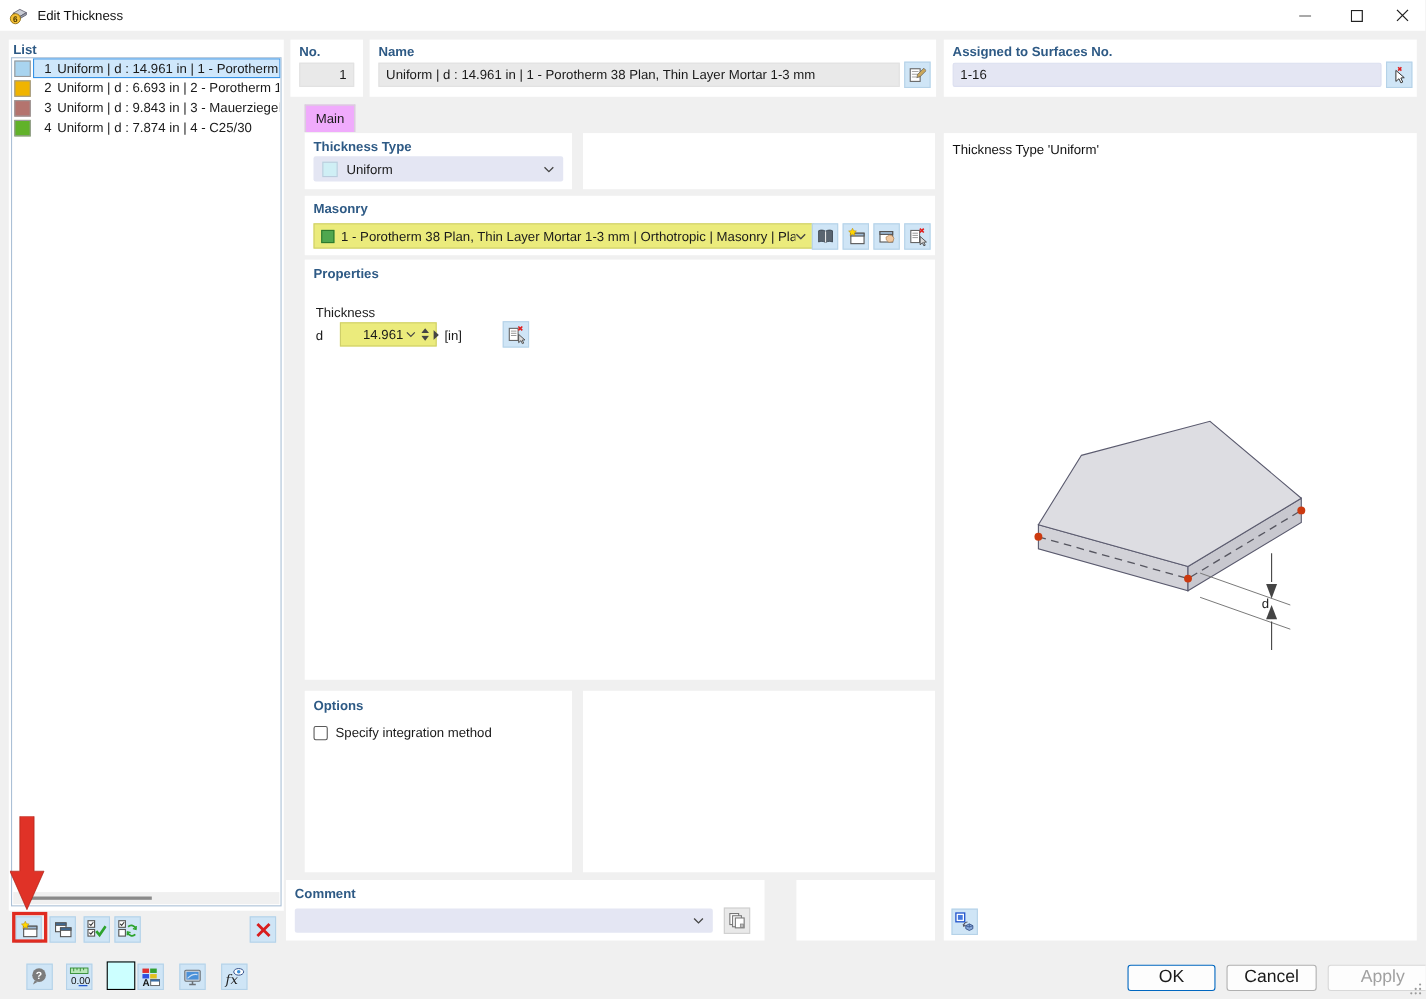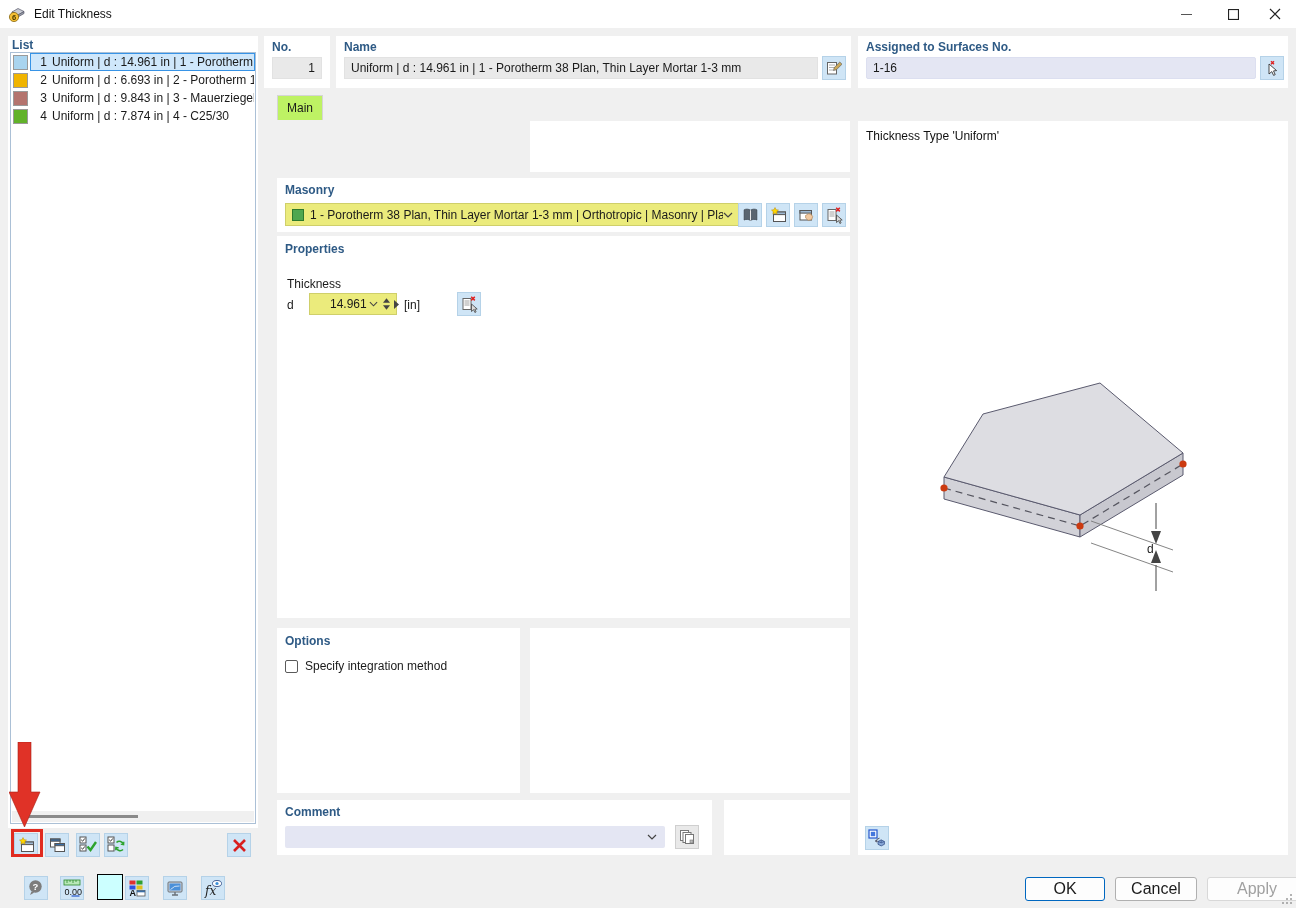--- a/index.html
+++ b/index.html
@@ -32,21 +32,21 @@
   .gbtn { position:absolute; width:24px; height:24px; background:#e9e9e9; border:1px solid #cfcfcf; display:flex; align-items:center; justify-content:center; }
 
   
   .field-gray { background:#e9e9e9; border:1px solid #e2e2e2; height:22px; display:flex; align-items:center; padding:0 6px; }
   .field-lav  { background:#e4e6f3; border:1px solid #dcdff0; height:22px; display:flex; align-items:center; padding:0 6px; border-radius:2px; }
   .combo-lav  { background:#e4e6f3; height:23px; display:flex; align-items:center; padding:0 8px; border-radius:2px; }
   .combo-yel  { background:#ebeb7c; border:1px solid #cfcf6a; height:23px; display:flex; align-items:center; padding:0 6px; }
   .chev { margin-left:auto; display:flex; align-items:center; }
 
   
-  .tab { position:absolute; left:277px; top:95px; width:46px; height:25px; background:#bef264; border:1px solid #d5d5d5; border-bottom:none; display:flex; align-items:center; justify-content:center; }
+  .tab { position:absolute; left:277px; top:95px; width:46px; height:25px; background:#f0abfc; border:1px solid #d5d5d5; border-bottom:none; display:flex; align-items:center; justify-content:center; }
 
   
   .cb { width:13px; height:13px; border:1px solid #5a5a5a; background:#fff; border-radius:2px; }
 
   
   .btn { position:absolute; top:877px; height:24px; background:#fdfdfd; border:1px solid #b0b0b0; border-radius:3px; display:flex; align-items:center; justify-content:center; font-size:16px; }
   .btn.primary { border:1px solid #0067c0; }
   .btn.disabled { border:1px solid #d8d8d8; color:#a0a0a0; }
 
   
@@ -244,20 +244,32 @@
         <path d="M7 1.2 l3 3 M10 1.2 l-3 3" stroke="#e02020" stroke-width="1.4"></path>
         <path d="M5 4 L5 14 L7.8 11.6 L9.6 15.4 L11.2 14.6 L9.5 10.9 L12.6 10.6 Z" fill="#fff" stroke="#333" stroke-width="0.9"></path>
       </svg>
     </div>
   </div>
 
   <div class="tab">
     <span>Main</span>
   </div>
 
+  <div class="panel" style="left:277px; top:121px; width:243px; height:51px;">
+    <span class="hdr" style="position:absolute; left:8px; top:5px;">Thickness Type</span>
+    <div class="combo-lav" style="position:absolute; left:8px; top:21px; width:227px;">
+      <span style="width:14px; height:14px; background:#cfeff5; border:1px solid #bcd; margin-right:8px;"></span>
+      <span>Uniform</span>
+      <span class="chev">
+        <svg width="10" height="6" viewBox="0 0 10 6">
+            <path d="M1 1 L5 5 L9 1" fill="none" stroke="#444" stroke-width="1.2"></path>
+          </svg>
+      </span>
+    </div>
+  </div>
   <div class="panel" style="left:530px; top:121px; width:320px; height:51px;"></div>
 
   <div class="panel" style="left:277px; top:178px; width:573px; height:54px;">
     <span class="hdr" style="position:absolute; left:8px; top:5px;">Masonry</span>
     <div class="combo-yel" style="position:absolute; left:8px; top:25px; width:455px;">
       <span style="width:12px; height:12px; background:#4fa74f; border:1px solid #2d7a2d; margin-right:6px; flex:0 0 12px;"></span>
       <span style="white-space:nowrap; overflow:hidden;">1 - Porotherm 38 Plan, Thin Layer Mortar 1-3 mm | Orthotropic | Masonry | Plast...</span>
       <span class="chev">
         <svg width="10" height="6" viewBox="0 0 10 6">
             <path d="M1 1 L5 5 L9 1" fill="none" stroke="#444" stroke-width="1.2"></path>
@@ -332,21 +344,21 @@
 
   <div class="panel" style="left:277px; top:628px; width:243px; height:165px;">
     <span class="hdr" style="position:absolute; left:8px; top:6px;">Options</span>
     <div style="position:absolute; left:8px; top:31px; display:flex; align-items:center; gap:7px;">
       <span class="cb"></span>
       <span>Specify integration method</span>
     </div>
   </div>
   <div class="panel" style="left:530px; top:628px; width:320px; height:165px;"></div>
 
-  <div class="panel" style="left:277px; top:800px; width:435px; height:55px;">
+  <div class="panel" style="left:260px; top:800px; width:435px; height:55px;">
     <span class="hdr" style="position:absolute; left:8px; top:5px;">Comment</span>
     <div class="combo-lav" style="position:absolute; left:8px; top:26px; width:380px; height:22px;">
       <span></span>
       <span class="chev">
         <svg width="10" height="6" viewBox="0 0 10 6">
             <path d="M1 1 L5 5 L9 1" fill="none" stroke="#444" stroke-width="1.2"></path>
           </svg>
       </span>
     </div>
     <div class="gbtn" style="left:398px; top:25px;">

